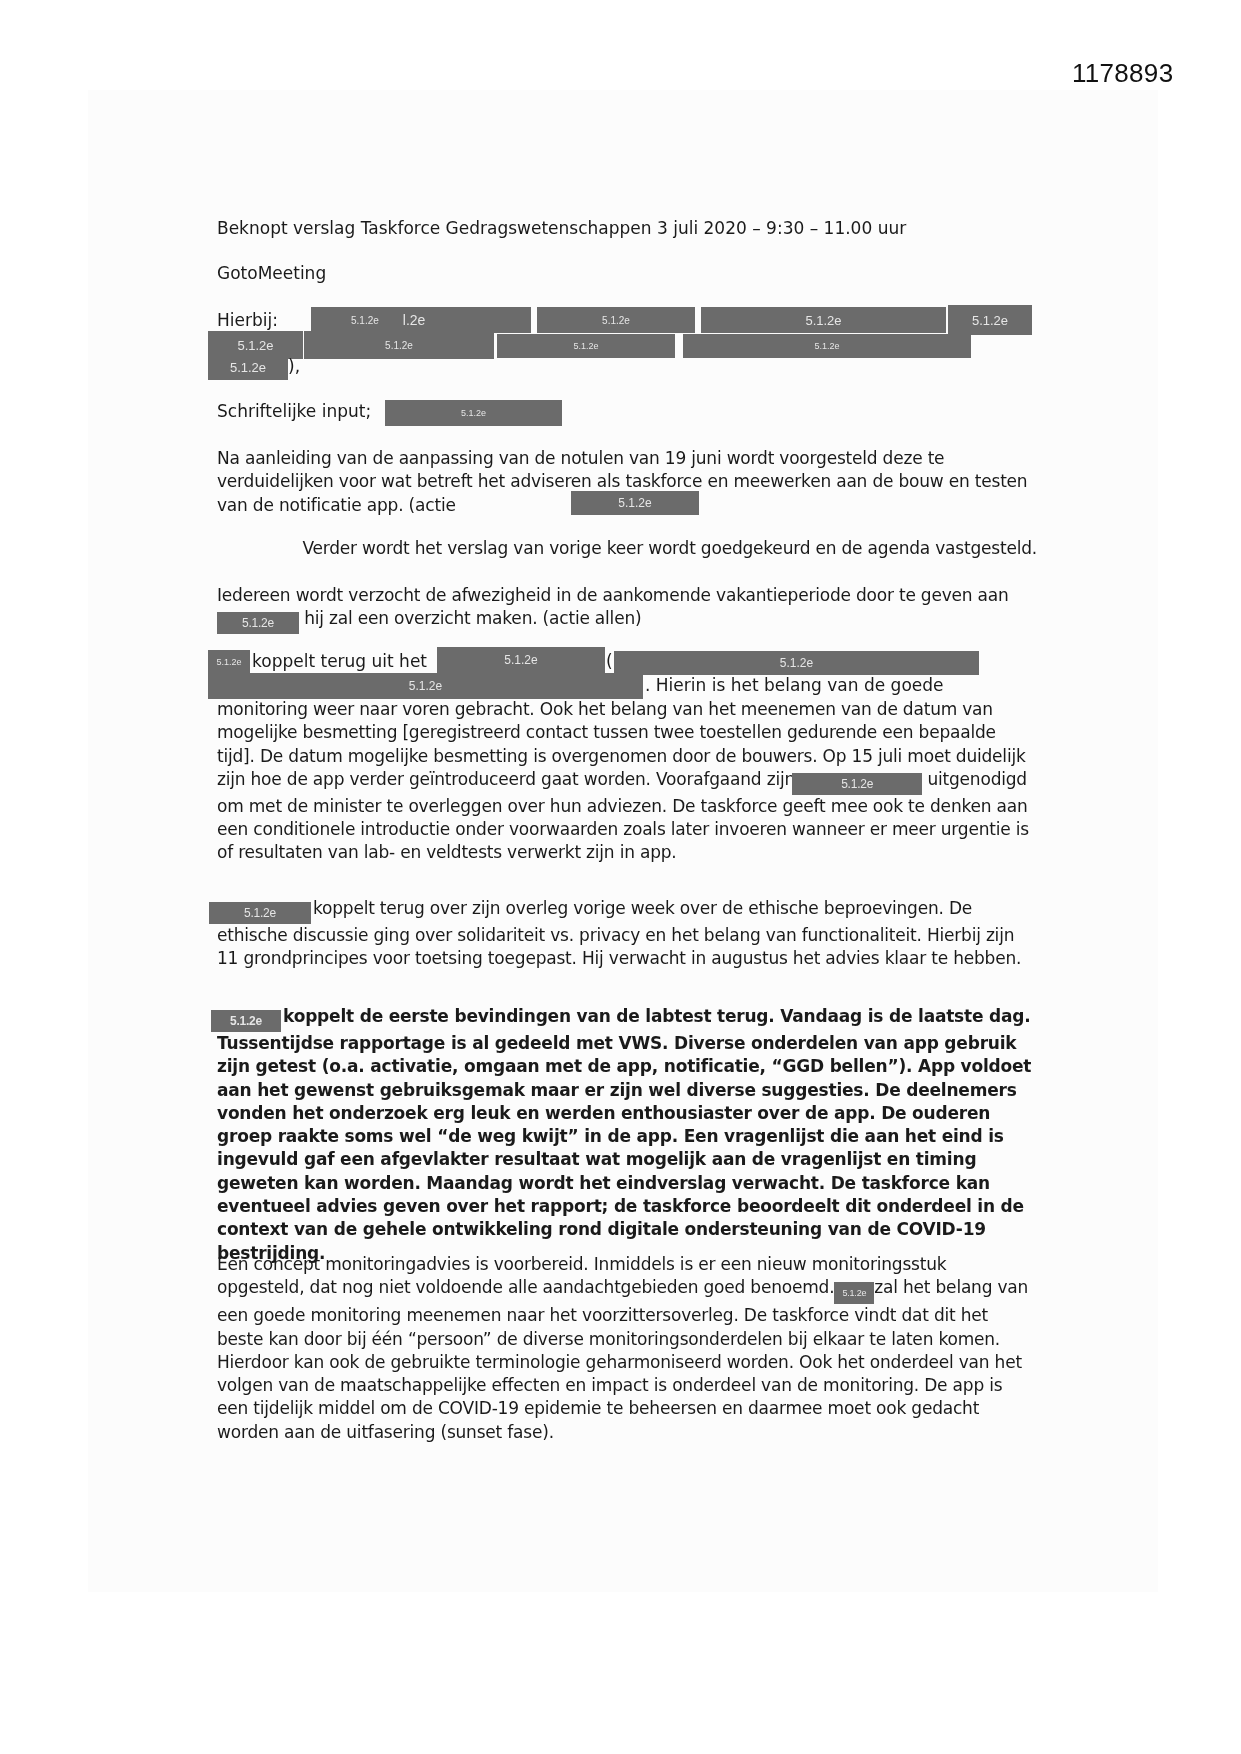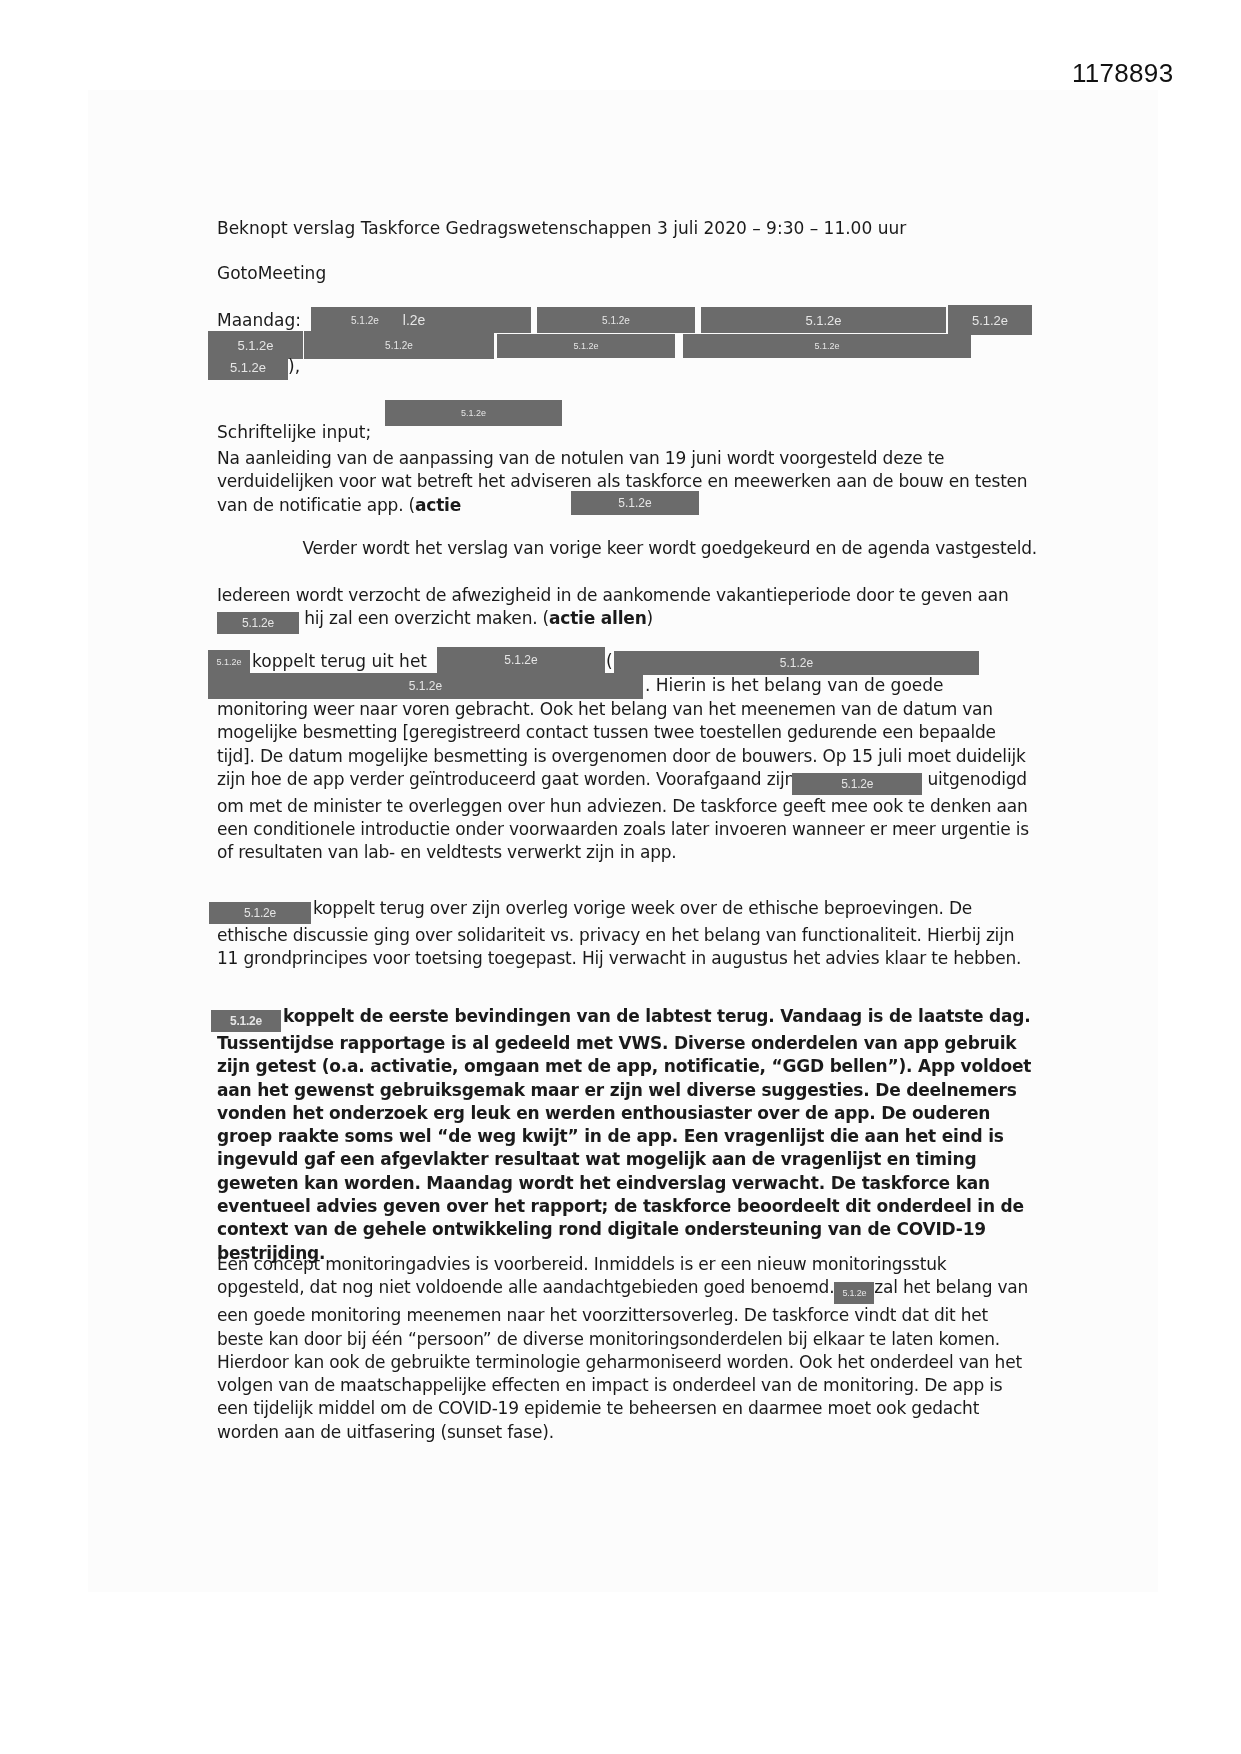--- a/index.html
+++ b/index.html
@@ -63,52 +63,52 @@
       display: inline-block;
       background: #6b6b6b;
       color: #e6e6e6;
       font-family: "Liberation Sans", sans-serif;
       font-size: 12px;
       text-align: center;
       vertical-align: -3px;
       height: 22px;
       line-height: 22px;
     }
-    b { font-weight: bold; }
+    b { font-weight: normal; }
   </style>
 </head>
 <body>
 
 <div class="doc-number">1178893</div>
 
 <div class="scan-page"></div>
 
 <div class="line-abs" style="top:218px;">Beknopt verslag Taskforce Gedragswetenschappen 3 juli 2020 – 9:30 – 11.00 uur</div>
 
 <div class="line-abs" style="top:263px;">GotoMeeting</div>
 
-<div class="line-abs" style="top:310px;">Maandag:</div>
+<div class="line-abs" style="top:310px;">Hierbij:</div>
 
 <div class="redact small" style="left:311px;top:307px;width:220px;height:26px;justify-content:flex-start;padding-left:40px;">
   <span>5.1.2e</span>
   <span style="font-size:14px;margin-left:24px;">l.2e</span>
 </div>
 <div class="redact small" style="left:537px;top:307px;width:158px;height:26px;">5.1.2e</div>
 <div class="redact" style="left:701px;top:307px;width:245px;height:26px;">5.1.2e</div>
 <div class="redact" style="left:948px;top:305px;width:84px;height:30px;">5.1.2e</div>
 
 <div class="redact" style="left:208px;top:331px;width:95px;height:28px;">5.1.2e</div>
 <div class="redact small" style="left:304px;top:331px;width:190px;height:28px;">5.1.2e</div>
 <div class="redact tiny" style="left:497px;top:334px;width:178px;height:24px;">5.1.2e</div>
 <div class="redact tiny" style="left:683px;top:334px;width:288px;height:24px;">5.1.2e</div>
 
 <div class="redact" style="left:208px;top:354px;width:80px;height:26px;">5.1.2e</div>
 <div class="line-abs" style="top:356px;left:288px;">),</div>
 
-<div class="line-abs" style="top:422px;text-align:right;">Schriftelijke input;</div>
+<div class="line-abs" style="top:401px;text-align:right;">Schriftelijke input;</div>
 <div class="redact tiny" style="left:385px;top:400px;width:177px;height:26px;">5.1.2e</div>
 
 <div class="para" style="top:447px;">
   <span>Na aanleiding van de aanpassing van de notulen van 19 juni wordt voorgesteld deze te verduidelijken voor wat betreft het adviseren als taskforce en meewerken aan de bouw en testen van de notificatie app. (</span><b>actie</b>
 </div>
 <div class="redact small" style="left:571px;top:491px;width:128px;height:24px;font-size:12px;">5.1.2e</div>
 
 <div class="para" style="top:537px;text-align:right;">Verder wordt het verslag van vorige keer wordt goedgekeurd en de agenda vastgesteld.</div>
 
 <div class="para" style="top:584px;">

